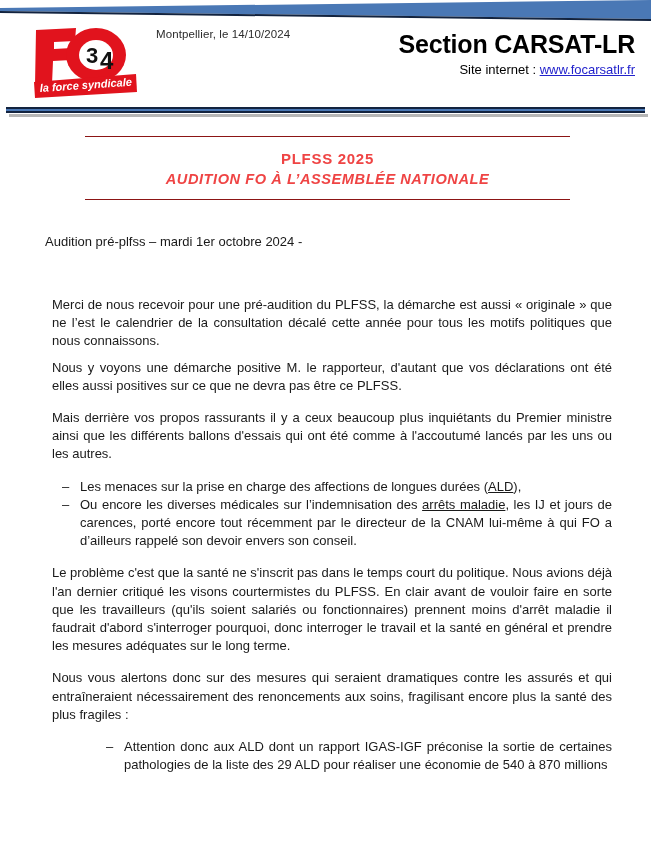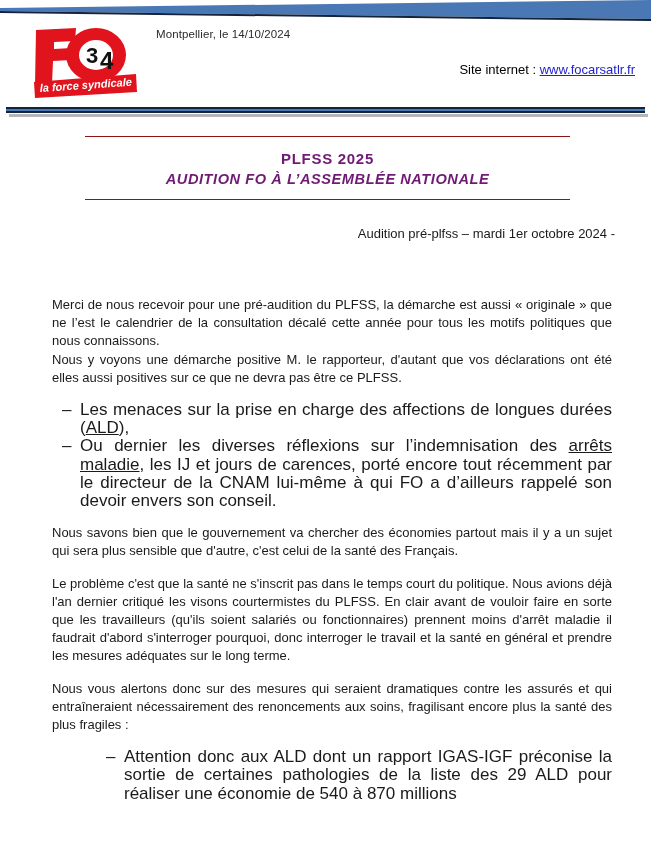--- a/index.html
+++ b/index.html
@@ -112,67 +112,66 @@
     left: 85px;
     top: 136px;
     width: 485px;
     border-top: 1.6px solid #8c1515;
     border-bottom: 1.6px solid #8c1515;
     padding: 11px 0 9px 0;
     box-sizing: border-box;
     text-align: center;
   }
   .title-line {
-    color: #701a75;
+    color: #ef4444;
     font-weight: bold;
     font-size: 15px;
     letter-spacing: 0.7px;
     line-height: 21px;
   }
   .title-line.l2 { font-size: 14.6px; letter-spacing: 0.55px; font-style: italic; }
 
   
   .subtitle {
     position: absolute;
     left: 45px;
-    top: 224px;
+    top: 232px;
     width: 570px;
-    text-align: right;
     font-size: 13px;
     line-height: 20px;
     color: #1a1a1a;
   }
 
   
   .body-wrap {
     position: absolute;
     left: 52px;
     top: 296px;
     width: 560px;
   }
   p.para {
     margin: 0 0 15px 0;
     font-size: 13px;
     line-height: 18.2px;
     text-align: justify;
     color: #1a1a1a;
   }
-  p.para.tight { margin-bottom: 0; }
+  p.para.tight { margin-bottom: 8px; }
   p.para.gap-sm { margin-bottom: 14px; }
 
   ul.dash-list {
     list-style: none;
     margin: 0 0 14px 0;
     padding: 0 0 0 0;
   }
   ul.dash-list.indent-deep { padding-left: 44px; }
   ul.dash-list li {
     position: relative;
     padding-left: 28px;
-    font-size: 17px;
+    font-size: 13px;
     line-height: 18.2px;
     text-align: justify;
     color: #1a1a1a;
     margin-bottom: 0;
   }
   ul.dash-list li::before {
     content: "\2013";
     position: absolute;
     left: 10px;
     top: 0;
@@ -206,20 +205,21 @@
           <text x="70" y="47" font-family="Liberation Sans, sans-serif" font-size="24" font-weight="bold" fill="#111111">4</text>
 
           <polygon points="4,60 106,52 107,70 5,76" fill="#e1131d"></polygon>
           <text x="10" y="70" font-family="Liberation Sans, sans-serif" font-size="11" font-style="italic" font-weight="bold" fill="#ffffff" transform="rotate(-4 10 70)">la force syndicale</text>
         </g>
       </svg>
     </div>
 
     <div class="dateline">Montpellier, le 14/10/2024</div>
 
+    <div class="section-title">Section CARSAT-LR</div>
 
     <div class="site-line">
       <span>Site internet : </span><a class="site-link" href="#">www.focarsatlr.fr</a>
     </div>
 
   </div>
 
   <div class="header-rule"></div>
   <div class="header-rule-shadow"></div>
 </div>
@@ -231,28 +231,28 @@
 
 <div class="subtitle">
   <div>Audition pré-plfss – mardi 1er octobre 2024 -</div>
 </div>
 
 <div class="body-wrap">
 
   <p class="para tight">Merci de nous recevoir pour une pré-audition du PLFSS, la démarche est aussi « originale » que ne l’est le calendrier de la consultation décalé cette année pour tous les motifs politiques que nous connaissons.</p>
   <p class="para gap-sm">Nous y voyons une démarche positive M. le rapporteur, d'autant que vos déclarations ont été elles aussi positives sur ce que ne devra pas être ce PLFSS.</p>
 
+  <p class="para gap-sm">Mais derrière vos propos rassurants il y a ceux beaucoup plus inquiétants du Premier ministre ainsi que les différents ballons d'essais qui ont été comme à l'accoutumé lancés par les uns ou les autres.</p>
 
 
   <ul class="dash-list">
     <li><span>Les menaces sur la prise en charge des affections de longues durées (</span><span class="u">ALD</span><span>),</span></li>
-    <li><span>Ou dernier les diverses réflexions sur l’indemnisation des </span><span class="u">arrêts maladie</span><span>, les IJ et jours de carences, porté encore tout récemment par le directeur de la CNAM lui-même à qui FO a d’ailleurs rappelé son devoir envers son conseil.</span></li>
+    <li><span>Ou encore les diverses médicales sur l’indemnisation des </span><span class="u">arrêts maladie</span><span>, les IJ et jours de carences, porté encore tout récemment par le directeur de la CNAM lui-même à qui FO a d’ailleurs rappelé son devoir envers son conseil.</span></li>
   </ul>
 
-  <p class="para gap-sm">Nous savons bien que le gouvernement va chercher des économies partout mais il y a un sujet qui sera plus sensible que d'autre, c'est celui de la santé des Français.</p>
 
   <p class="para gap-sm">Le problème c'est que la santé ne s'inscrit pas dans le temps court du politique. Nous avions déjà l'an dernier critiqué les visons courtermistes du PLFSS. En clair avant de vouloir faire en sorte que les travailleurs (qu'ils soient salariés ou fonctionnaires) prennent moins d'arrêt maladie il faudrait d'abord s'interroger pourquoi, donc interroger le travail et la santé en général et prendre les mesures adéquates sur le long terme.</p>
 
   <p class="para gap-sm">Nous vous alertons donc sur des mesures qui seraient dramatiques contre les assurés et qui entraîneraient nécessairement des renoncements aux soins, fragilisant encore plus la santé des plus fragiles :</p>
 
   <ul class="dash-list indent-deep">
     <li>Attention donc aux ALD dont un rapport IGAS-IGF préconise la sortie de certaines pathologies de la liste des 29 ALD pour réaliser une économie de 540 à 870 millions</li>
   </ul>
 
 </div>

